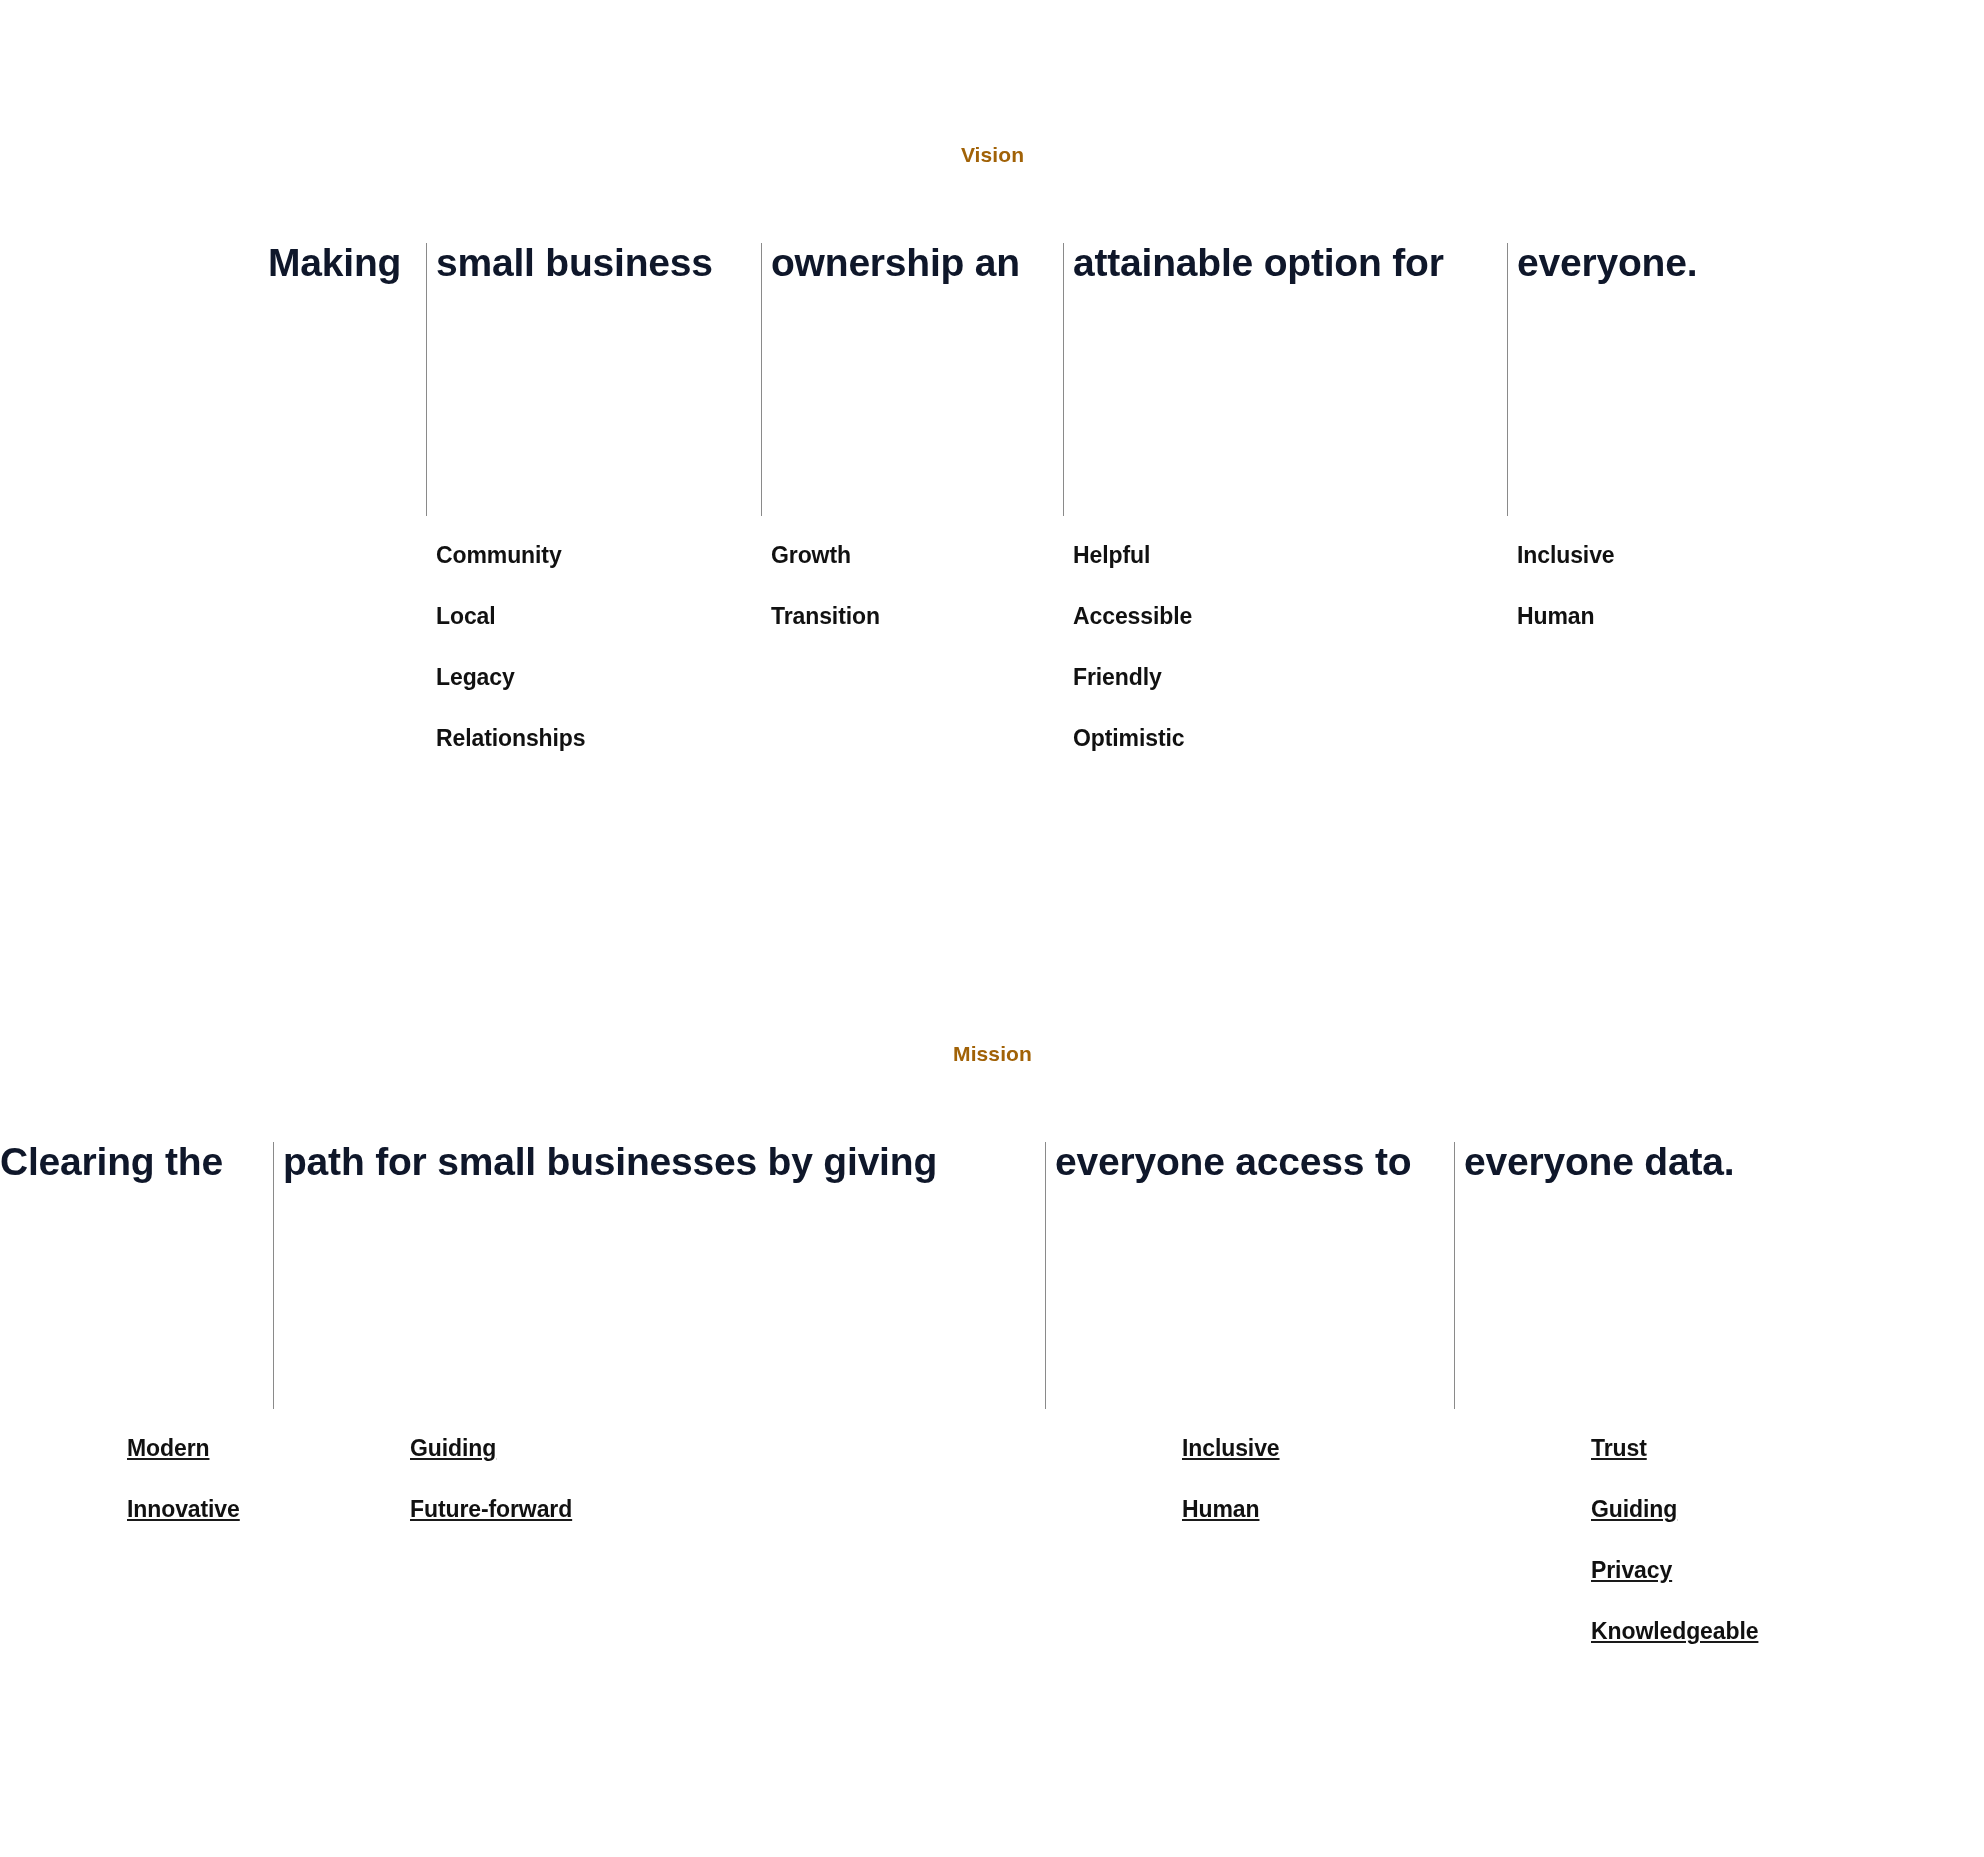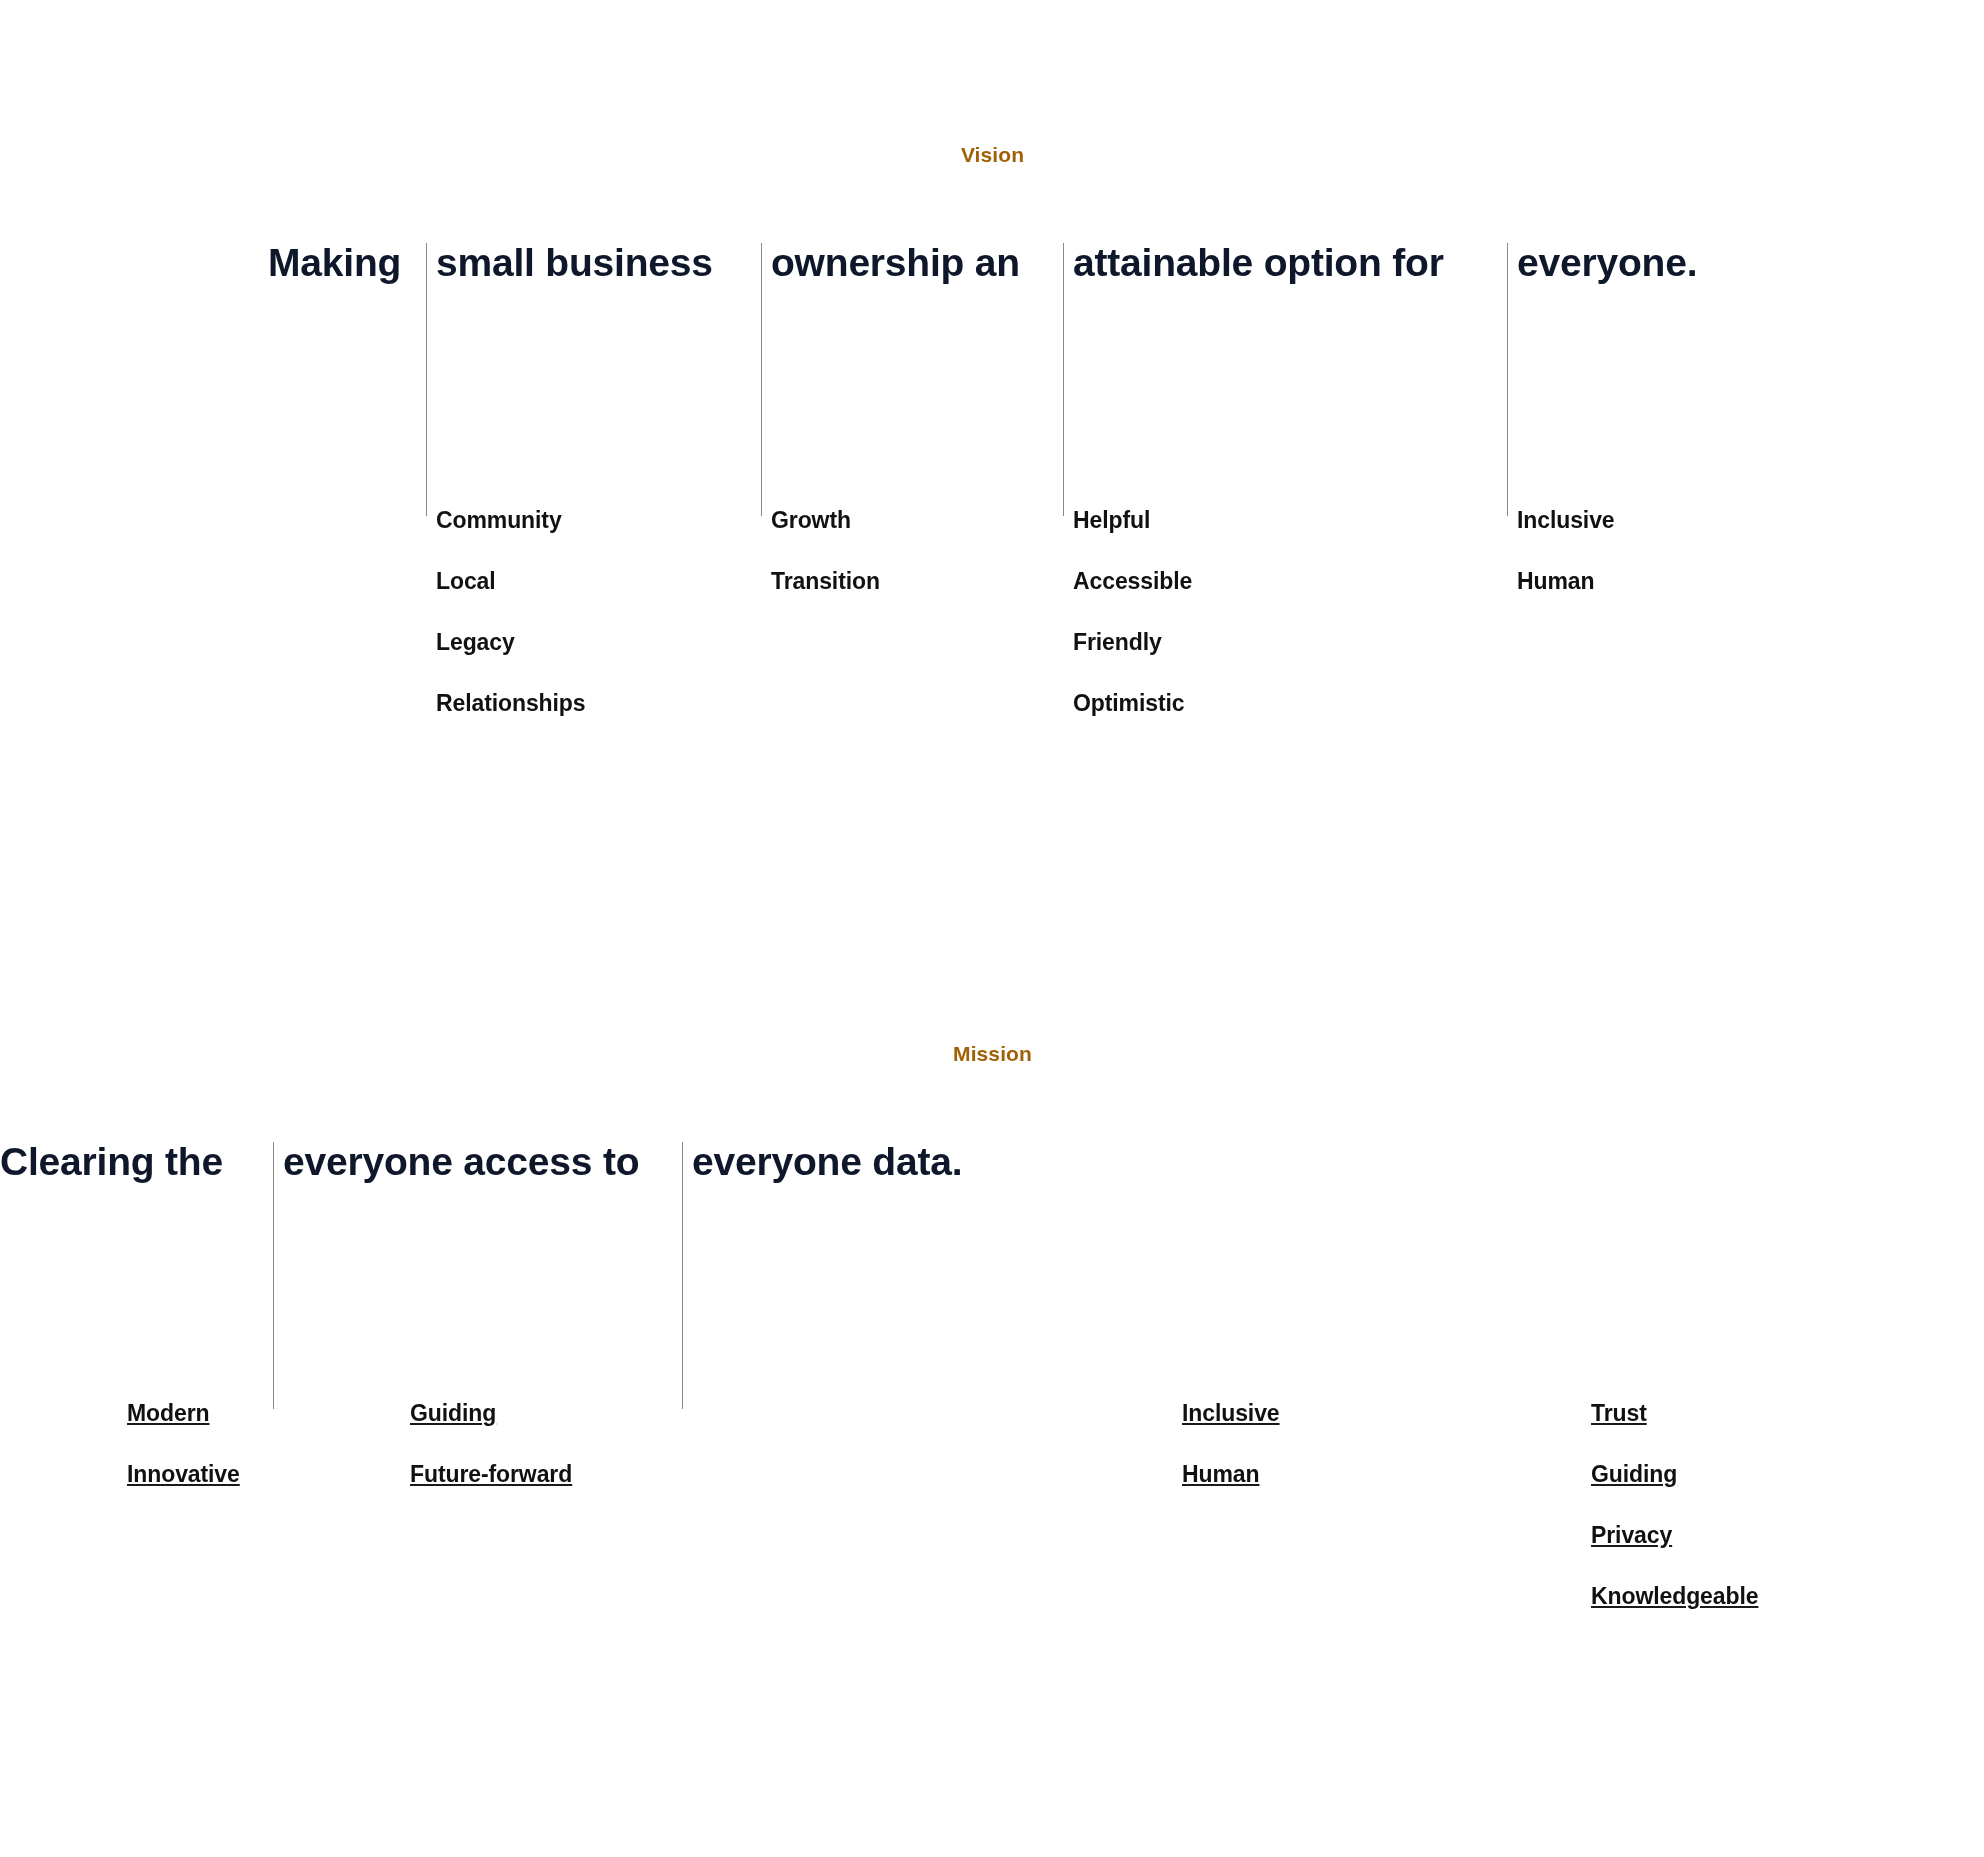--- a/index.html
+++ b/index.html
@@ -79,20 +79,21 @@
     padding-top: 0;
   }
 
   .tag {
     font-size: 23px;
     font-weight: 600;
     color: #111111;
     line-height: 1;
     letter-spacing: -0.1px;
     white-space: nowrap;
+    margin-top: 35px;
   }
 
   
   #vision {
     top: 143px;
   }
   #vision .section-title {
     margin-bottom: 76px;
   }
   #vision .phrase-row {
@@ -193,20 +194,23 @@
     </div>
   </section>
 
   <section class="section" id="mission">
     <div class="section-title">Mission</div>
 
     <div class="phrase-row">
       <div class="chunk first" style="width:273px">
         <span class="chunk-text">Clearing the</span>
       </div>
+      <div class="chunk ruled" style="width:772px">
+        <span class="chunk-text">path for small businesses by giving</span>
+      </div>
       <div class="chunk ruled" style="width:409px">
         <span class="chunk-text">everyone access to</span>
       </div>
       <div class="chunk ruled" style="width:285px">
         <span class="chunk-text">everyone data.</span>
       </div>
     </div>
 
     <div class="tags-row">
       <div class="tag-col tags" style="width:273px;padding-left:0">

